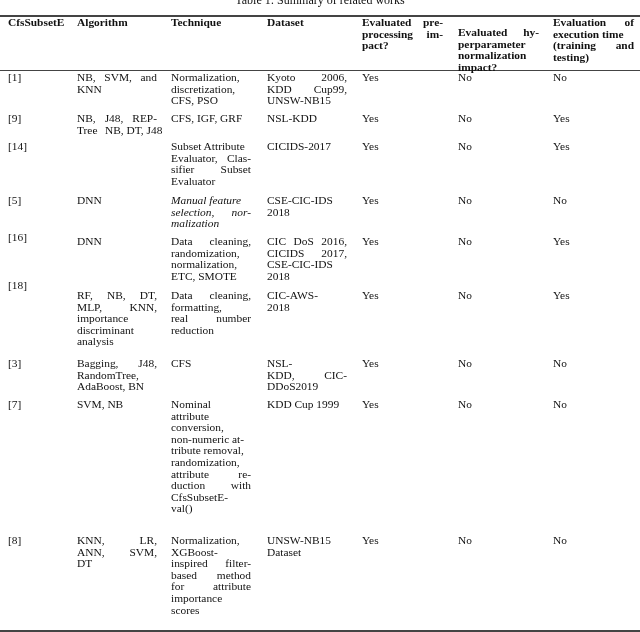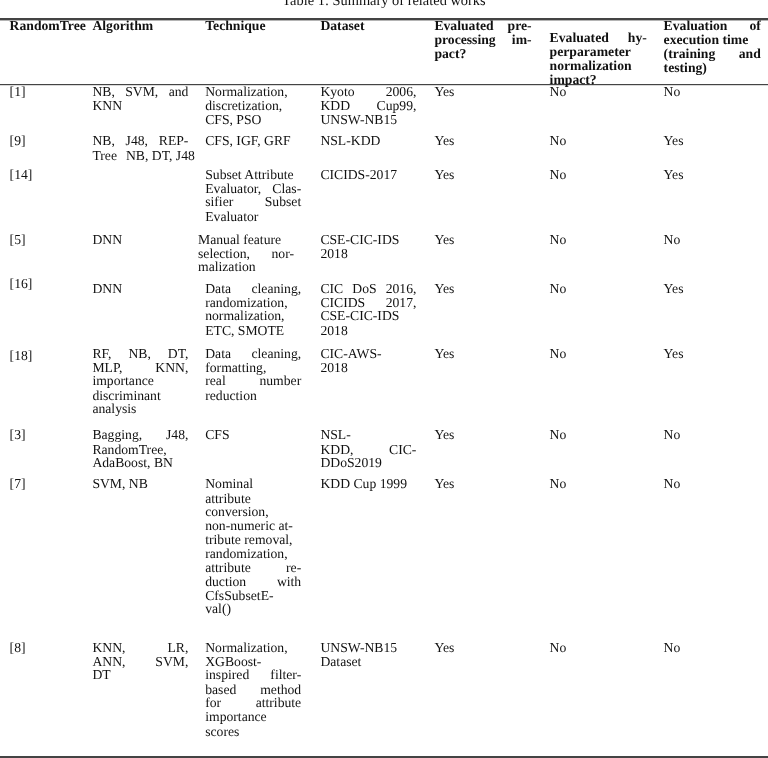--- a/index.html
+++ b/index.html
@@ -19,21 +19,21 @@
 </head>
 <body>
 
 <div class="caption">Table 1: Summary of related works</div>
 <div class="rule top"></div>
 <div class="rule mid"></div>
 <div class="rule bot"></div>
 
 <div id="table">
     <div class="hdr" style="left: 8px; top: 17px; width: 62px;">
-      <span class="line">RandomTree</span>
+      <span class="line">CfsSubsetE</span>
     </div>
     <div class="hdr" style="left: 77px; top: 17px; width: 80px;">
       <span class="line">Algorithm</span>
     </div>
     <div class="hdr" style="left: 171px; top: 17px; width: 80px;">
       <span class="line">Technique</span>
     </div>
     <div class="hdr" style="left: 267px; top: 17px; width: 80px;">
       <span class="line">Dataset</span>
     </div>
@@ -132,21 +132,21 @@
         <span class="line">Yes</span>
       </div>
     </div>
     <div>
       <div class="cell" style="left: 8px; top: 195px; width: 62px;">
         <span class="line">[5]</span>
       </div>
       <div class="cell" style="left: 77px; top: 195px; width: 80px;">
         <span class="line">DNN</span>
       </div>
-      <div class="cell" style="left: 165px; top: 195px; width: 80px;">
+      <div class="cell" style="left: 171px; top: 195px; width: 80px; font-style: italic;">
         <span class="line">Manual feature</span>
         <span class="line j">selection, nor-</span>
         <span class="line">malization</span>
       </div>
       <div class="cell" style="left: 267px; top: 195px; width: 80px;">
         <span class="line">CSE-CIC-IDS</span>
         <span class="line">2018</span>
       </div>
       <div class="cell" style="left: 362px; top: 195px; width: 81px;">
         <span class="line">Yes</span>
@@ -181,21 +181,21 @@
         <span class="line">Yes</span>
       </div>
       <div class="cell" style="left: 458px; top: 236px; width: 81px;">
         <span class="line">No</span>
       </div>
       <div class="cell" style="left: 553px; top: 236px; width: 81px;">
         <span class="line">Yes</span>
       </div>
     </div>
     <div>
-      <div class="cell" style="left: 8px; top: 292px; width: 62px;">
+      <div class="cell" style="left: 8px; top: 280px; width: 62px;">
         <span class="line">[18]</span>
       </div>
       <div class="cell" style="left: 77px; top: 290px; width: 80px;">
         <span class="line j">RF, NB, DT,</span>
         <span class="line j">MLP, KNN,</span>
         <span class="line">importance</span>
         <span class="line">discriminant</span>
         <span class="line">analysis</span>
       </div>
       <div class="cell" style="left: 171px; top: 290px; width: 80px;">

